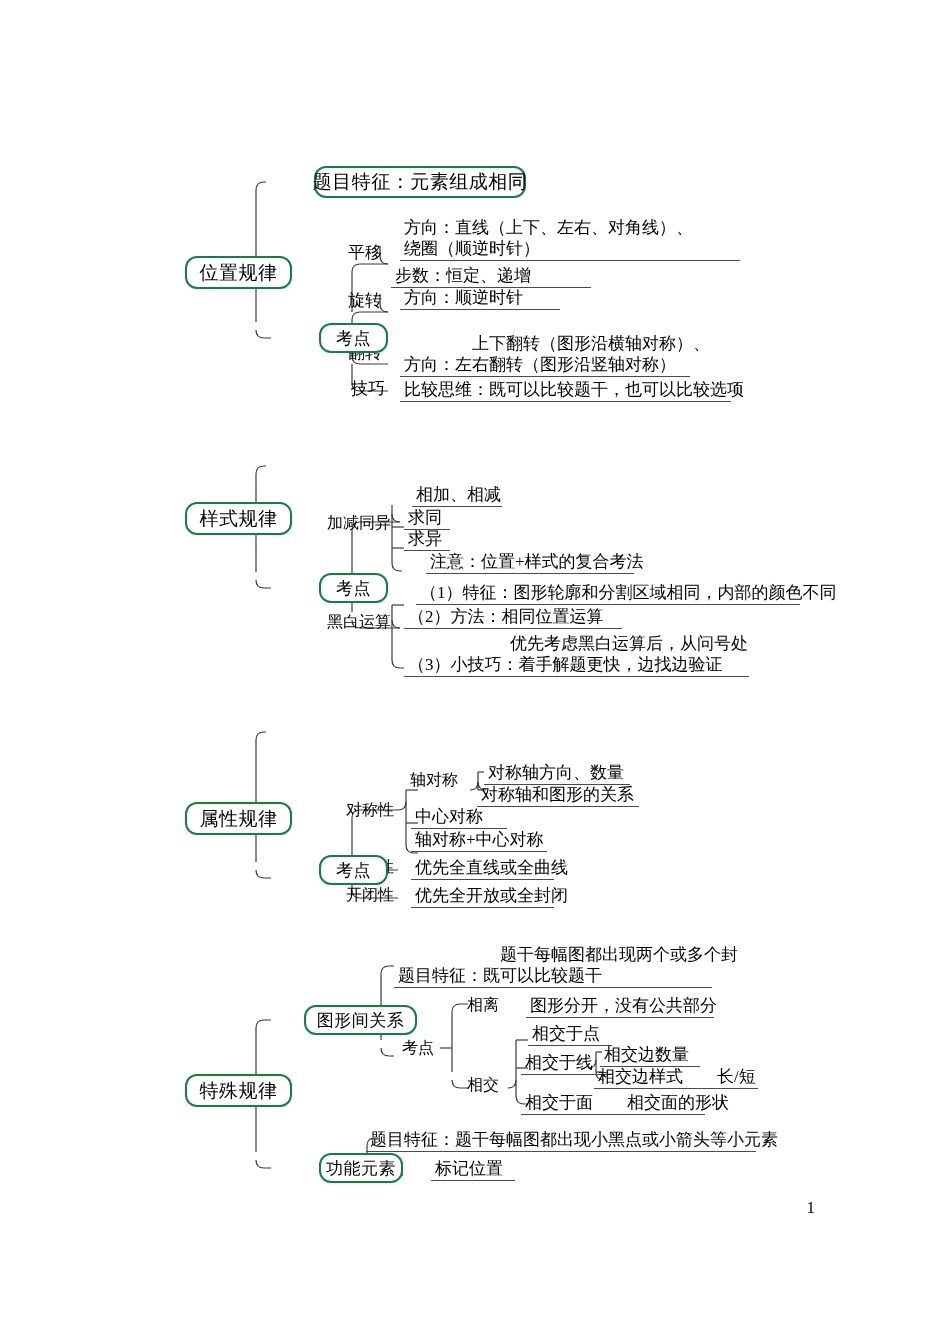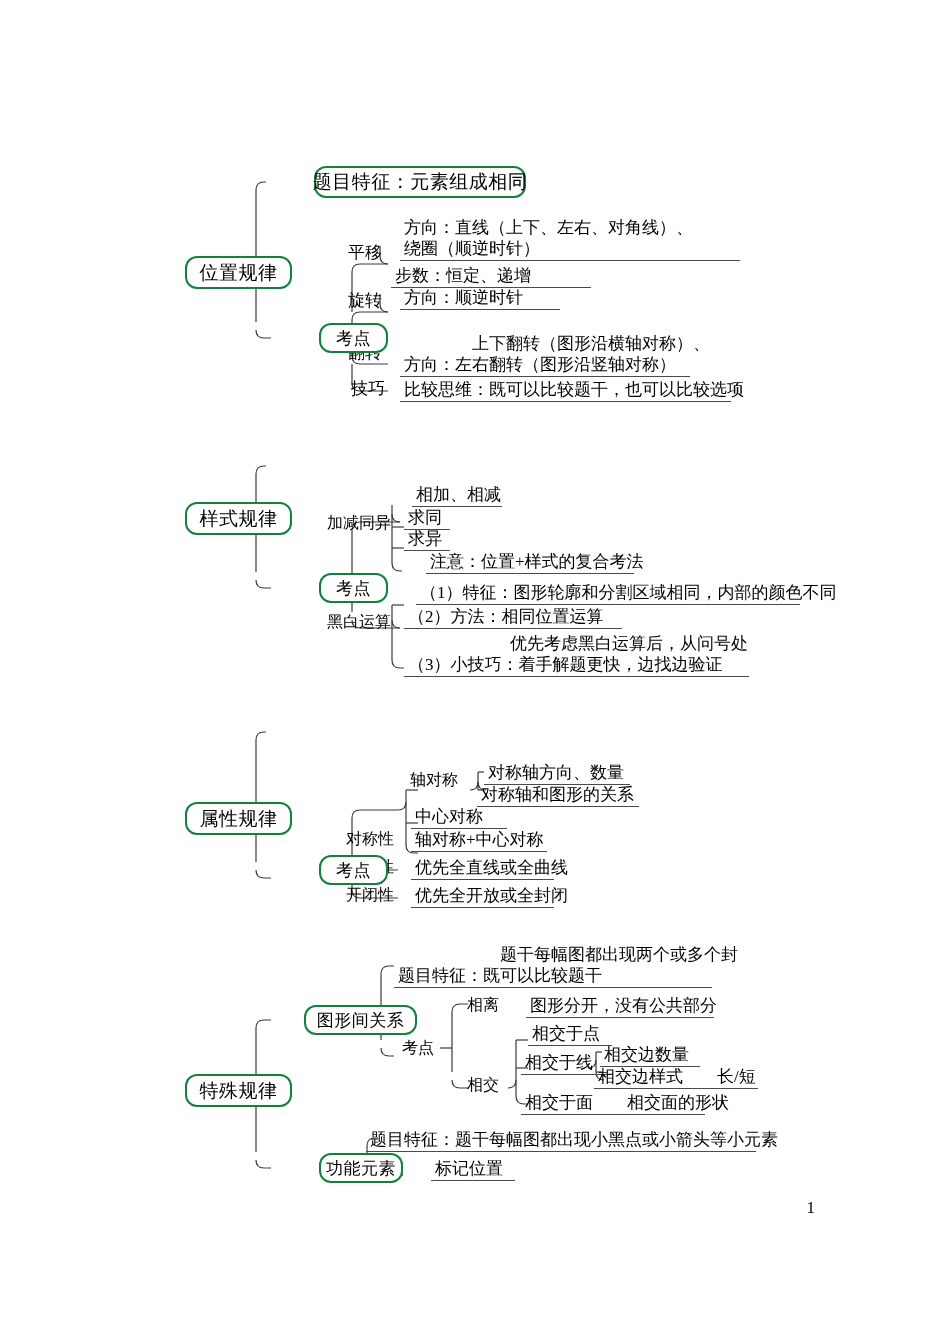--- a/index.html
+++ b/index.html
@@ -233,21 +233,21 @@
   <div class="uitem" style="left:416px; top:582px; width:384px;">（1）特征：图形轮廓和分割区域相同，内部的颜色不同</div>
   <div class="uitem" style="left:404px; top:606px; width:218px;">（2）方法：相同位置运算</div>
   <div class="uitem two-line" style="left:404px; top:633px; width:345px;">　　　　　　优先考虑黑白运算后，从问号处
 （3）小技巧：着手解题更快，边找边验证</div>
 
   <div class="node root" style="left:137px; top:802px; width:107px;">属性规律</div>
 
 
   <div class="node small-node" style="left:271px; top:855px; width:69px;">考点</div>
 
-  <div class="label sm" style="left:346px; top:800px;margin-top:29px;">对称性</div>
+  <div class="label sm" style="left:346px; top:800px;">对称性</div>
 
   <div class="label sm" style="left:410px; top:770px;">轴对称</div>
   <div class="uitem" style="left:484px; top:762px; width:146px;">对称轴方向、数量</div>
   <div class="uitem" style="left:477px; top:784px; width:162px;">对称轴和图形的关系</div>
 
   <div class="uitem" style="left:411px; top:806px; width:96px;">中心对称</div>
   <div class="uitem" style="left:411px; top:829px; width:136px;">轴对称+中心对称</div>
 
   <div class="label sm" style="left:346px; top:857px;">曲直性</div>
   <div class="uitem" style="left:411px; top:857px; width:143px;">优先全直线或全曲线</div>

